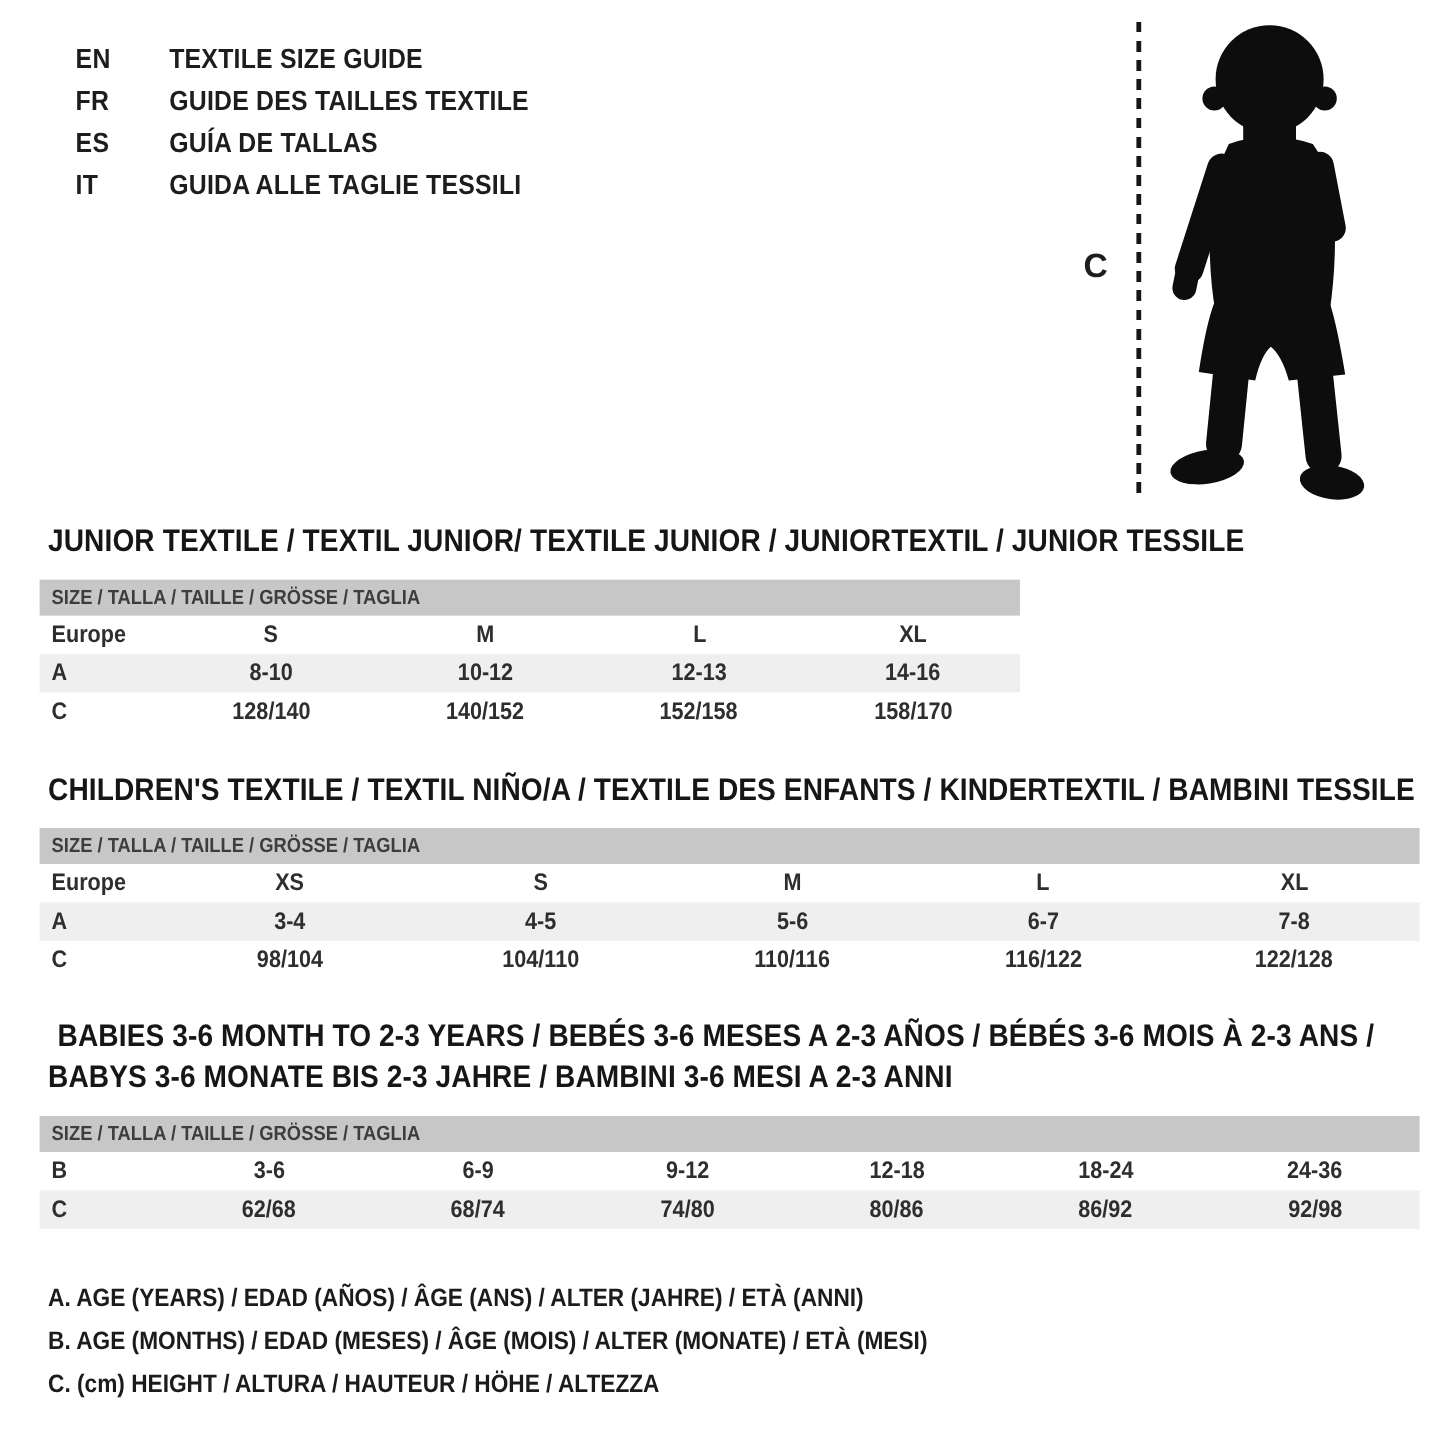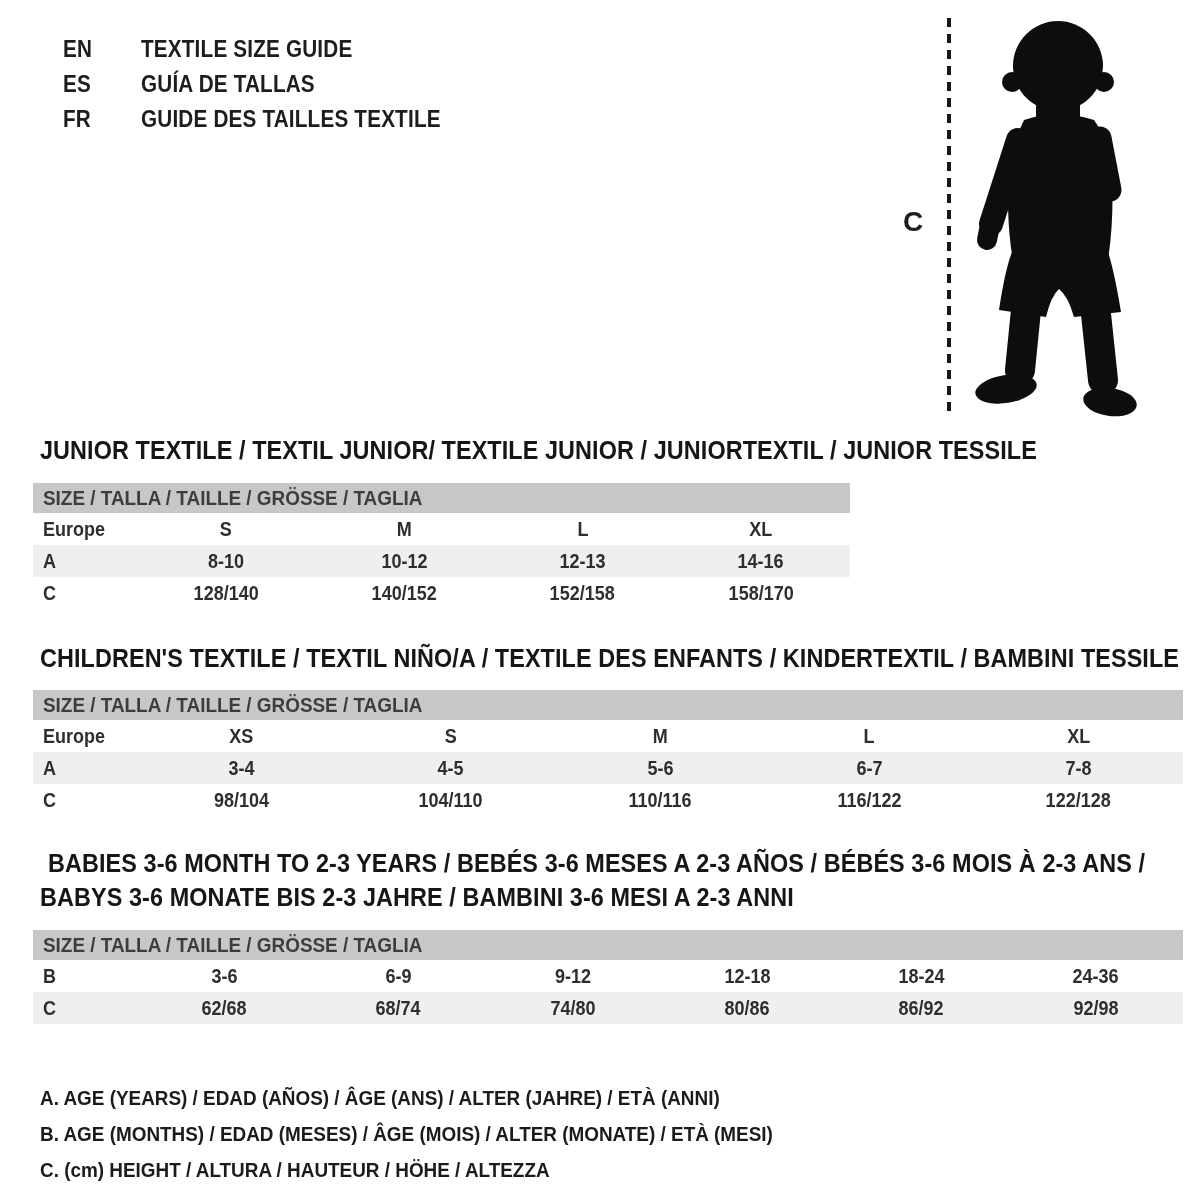--- a/index.html
+++ b/index.html
@@ -30,53 +30,57 @@
   .sec-heading { position:absolute; font-size:26px; font-weight:700; letter-spacing:0.1px; color:#161616; }
 
   
   .tbl { position:absolute; }
   .tbl-junior  { left:33px; top:483px; width:817px; }
   .tbl-children{ left:33px; top:690px; width:1150px; }
   .tbl-babies  { left:33px; top:930px; width:1150px; }
   .tbar {
     height:30px; background:#c7c7c7; display:flex; align-items:center;
     padding-left:10px; box-sizing:border-box;
-    font-size:21px; font-weight:700; color:#3d3d3d;
+    font-size:17px; font-weight:700; color:#3d3d3d;
   }
   .trow { display:grid; height:32px; align-items:center; font-size:20px; font-weight:700; color:#2e2e2e; }
   .tbl > .trow:nth-child(odd) { background:#efefef; }
   .tcell.lbl { padding-left:10px; text-align:left; }
   .tcell.val { text-align:center; }
 
   
-  .footnote { position:absolute; left:40px; font-size:21px; font-weight:700; color:#1b1b1b;margin-top:16px; }
+  .footnote { position:absolute; left:40px; font-size:21px; font-weight:700; color:#1b1b1b; }
   .fn-a { top:1070px; } .fn-b { top:1106px; } .fn-c { top:1142px; }
 
   .h-junior   { left:40px; top:435px; }
   .h-children { left:40px; top:643px; }
   .h-babies1  { left:28px; top:848px;margin-left:20px; }
   .h-babies2  { left:40px; top:882px; }
 </style>
 </head>
 <body>
 
 <div class="page">
 
   <div class="langs">
     <div class="lang-row">
       <span class="lang-code"><span class="cx">EN</span></span>
       <span class="cx">TEXTILE SIZE GUIDE</span>
     </div>
     <div class="lang-row">
+      <span class="lang-code"><span class="cx">FR</span></span>
+      <span class="cx">GUIDE DES TAILLES TEXTILE</span>
+    </div>
+    <div class="lang-row">
       <span class="lang-code"><span class="cx">ES</span></span>
       <span class="cx">GUÍA DE TALLAS</span>
     </div>
     <div class="lang-row">
-      <span class="lang-code"><span class="cx">FR</span></span>
-      <span class="cx">GUIDE DES TAILLES TEXTILE</span>
+      <span class="lang-code"><span class="cx">IT</span></span>
+      <span class="cx">GUIDA ALLE TAGLIE TESSILI</span>
     </div>
   </div>
 
   <div class="measure-line"></div>
   <div class="c-label">C</div>
   <svg class="silhouette" width="186" height="402" viewBox="0 0 186 402" xmlns="http://www.w3.org/2000/svg">
     <g fill="#0d0d0d" stroke="none">
 
       <circle cx="50" cy="64" r="10"></circle>
       <circle cx="142" cy="64" r="10"></circle>

